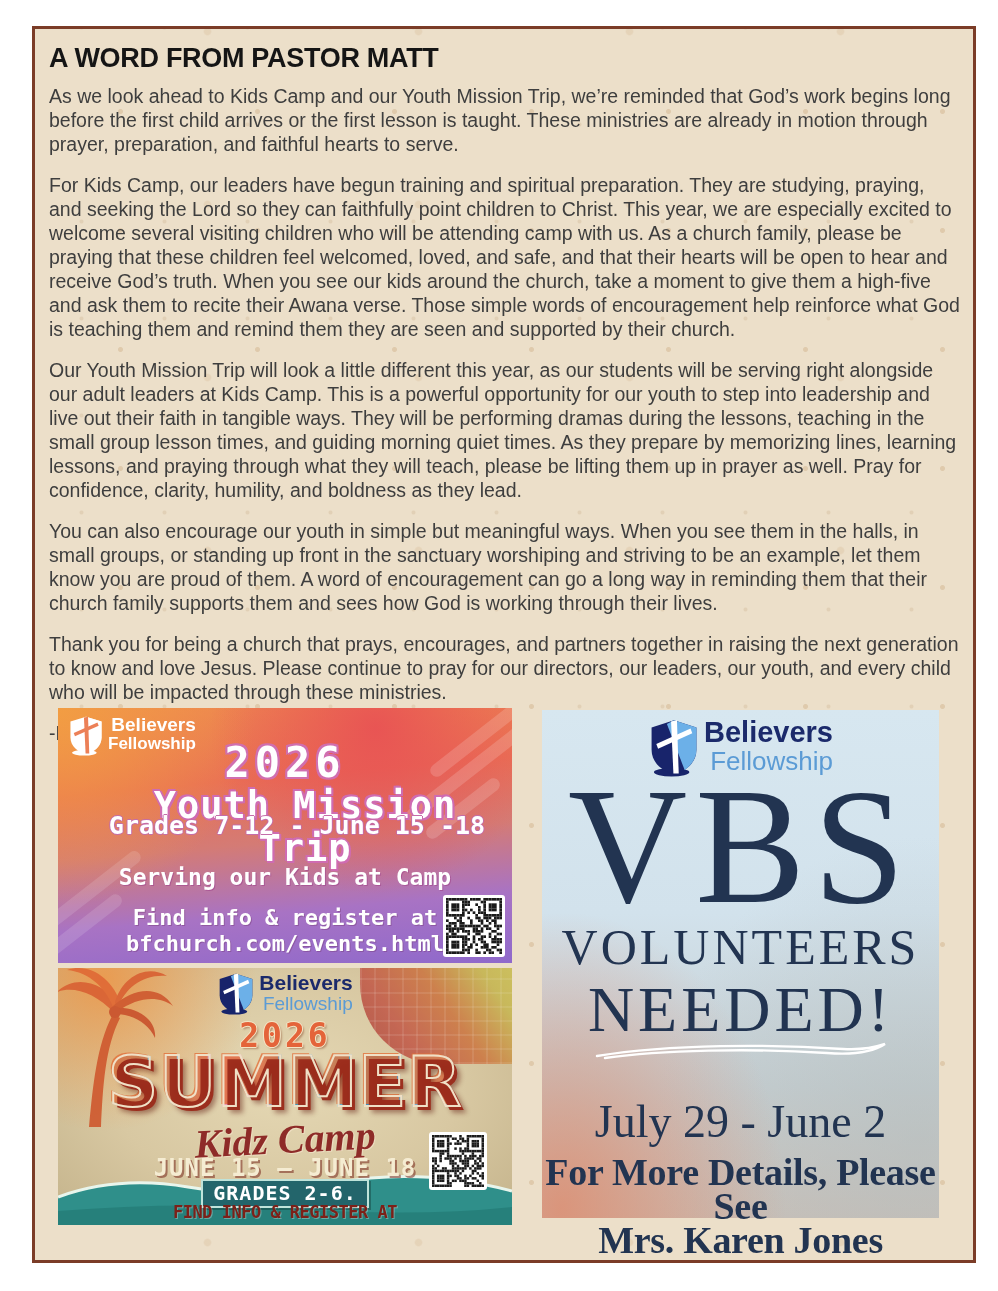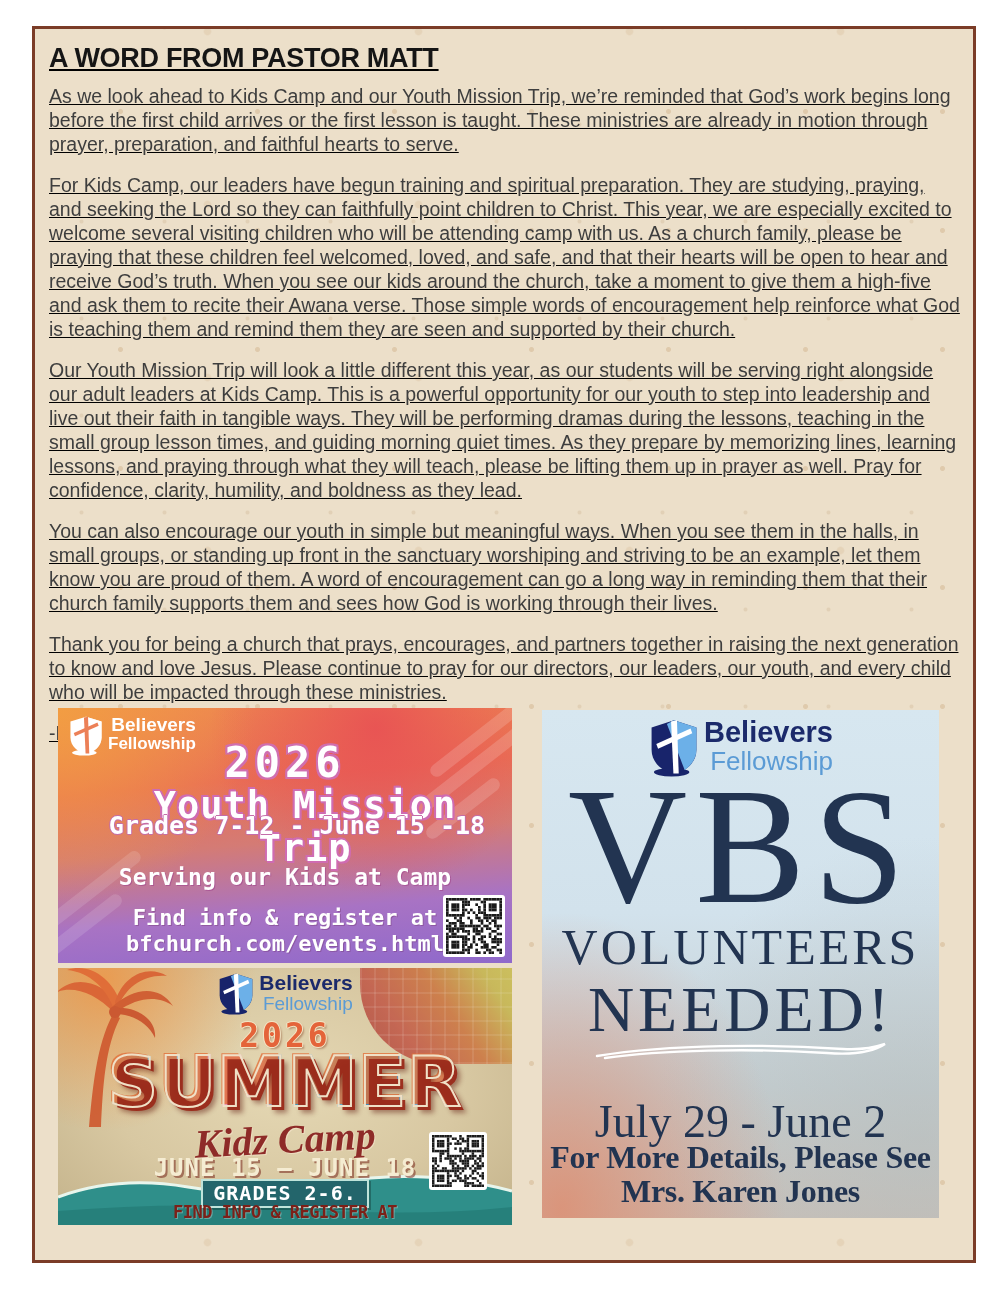--- a/index.html
+++ b/index.html
@@ -12,21 +12,21 @@
     position:absolute;left:32px;top:26px;width:938px;height:1231px;
     border:3px solid #7b3c27;
     background-color:#ecdfc9;
     background-image:
       radial-gradient(circle, rgba(193,152,105,.30) 2px, transparent 3px),
       radial-gradient(circle, rgba(205,170,125,.22) 3px, transparent 4.5px),
       radial-gradient(circle, rgba(180,140,95,.18) 1.5px, transparent 2.5px);
     background-size:137px 119px, 211px 173px, 83px 97px;
     background-position:17px 23px, 67px 89px, 5px 47px;
   }
-  .content{padding:14px 7px 0 14px;text-decoration:underline;}
+  .content{padding:14px 7px 0 14px;}
   h1.page-title{
     font-size:27px;font-weight:bold;color:#151515;margin:0 0 10px 0;letter-spacing:-0.3px;
   }
   .content p{
     font-size:19.5px;line-height:24px;color:#3e3e3e;margin:0 0 17px 0;width:912px;
   }
   .content p.sig{margin:0;}
 
   
   .bf-logo{display:flex;align-items:flex-start;}
@@ -121,21 +121,21 @@
   }
   .poster-vbs .bf-logo{position:absolute;left:0;right:0;top:8px;justify-content:center;font-family:"Liberation Sans",sans-serif;}
   .poster-vbs .bf-name{font-size:29px;}
   .poster-vbs .bf-sub{font-size:26px;}
   .vb-row{position:absolute;left:0;right:0;}
   .vb-title{top:52px;font-size:165px;line-height:170px;letter-spacing:8px;}
   .vb-line2{top:208px;font-size:50px;letter-spacing:3px;}
   .vb-line3{top:263px;font-size:64px;letter-spacing:4px;}
   .vb-squiggle{top:330px;}
   .vb-dates{top:359px;font-size:46px;margin-top:26px;}
-  .vb-details{top:430px;font-size:32px;font-weight:bold;line-height:34px;letter-spacing:-0.3px;}
+  .vb-details{top:445px;font-size:38px;font-weight:bold;line-height:34px;letter-spacing:-0.3px;}
 </style>
 </head>
 <body>
 
 <div class="sheet">
   <div class="content">
     <h1 class="page-title">A WORD FROM PASTOR MATT</h1>
     <p>As we look ahead to Kids Camp and our Youth Mission Trip, we’re reminded that God’s work begins long before the first child arrives or the first lesson is taught. These ministries are already in motion through prayer, preparation, and faithful hearts to serve.</p>
     <p>For Kids Camp, our leaders have begun training and spiritual preparation. They are studying, praying, and seeking the Lord so they can faithfully point children to Christ. This year, we are especially excited to welcome several visiting children who will be attending camp with us. As a church family, please be praying that these children feel welcomed, loved, and safe, and that their hearts will be open to hear and receive God’s truth. When you see our kids around the church, take a moment to give them a high-five and ask them to recite their Awana verse. Those simple words of encouragement help reinforce what God is teaching them and remind them they are seen and supported by their church.</p>
     <p>Our Youth Mission Trip will look a little different this year, as our students will be serving right alongside our adult leaders at Kids Camp. This is a powerful opportunity for our youth to step into leadership and live out their faith in tangible ways. They will be performing dramas during the lessons, teaching in the small group lesson times, and guiding morning quiet times. As they prepare by memorizing lines, learning lessons, and praying through what they will teach, please be lifting them up in prayer as well. Pray for confidence, clarity, humility, and boldness as they lead.</p>

